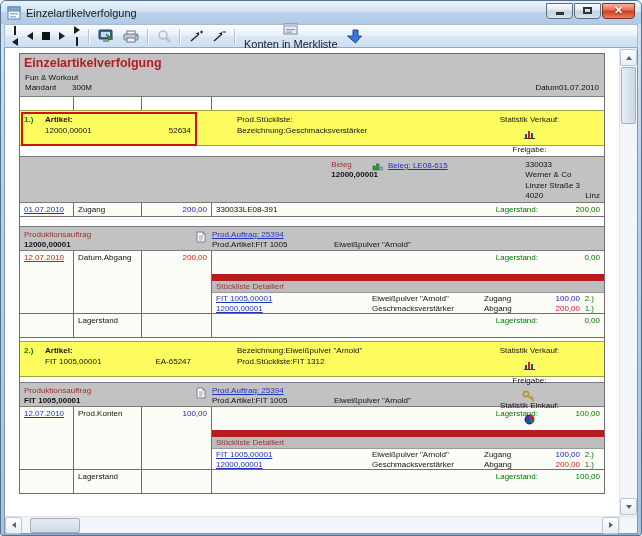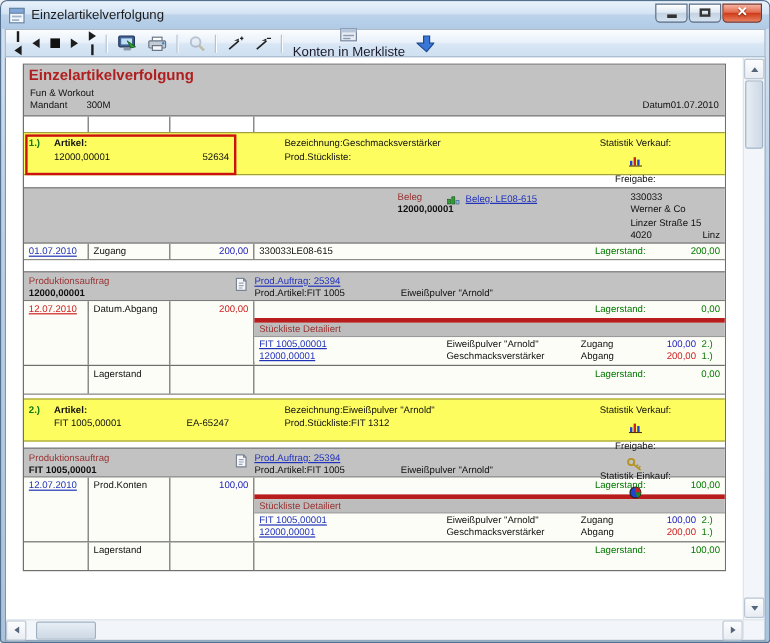--- a/index.html
+++ b/index.html
@@ -98,21 +98,21 @@
   .beleg .bnr{font-weight:bold;}
   .beleg .bm .cityline{display:flex;}
   .beleg .bm .plz{width:60px;}
   .beleg .blink{position:absolute;left:352px;top:4px;display:flex;align-items:center;gap:4px;}
   .pa{display:flex;padding:3px 4px;line-height:1.3;height:25px;box-sizing:border-box;}
   .pa .pl{width:172px;}
   .pa .picon{width:16px;padding-top:1px;}
   .pa .pline2{display:flex;}
   .pa .partikel{width:122px;}
   
-  .stkbox{margin-top:3px;border-top:4px solid #b91c1c;}
+  .stkbox{margin-top:12px;border-top:7px solid #b91c1c;}
   .stkhead{background:#bdbdbd;color:#993333;padding:1px 4px;border-bottom:1px solid #9a9a9a;}
   .stkrow{display:flex;padding:1px 4px 0 4px;background:#fcfdf6;}
   .stkrow .sc{width:156px;}
   .stkrow .sn{width:112px;}
   .stkrow .st{width:52px;}
   .stkrow .sa{width:44px;text-align:right;}
   .stkrow .sr{flex:1;text-align:right;color:#0a7a0a;padding-right:6px;}
   .icon{display:inline-block;line-height:0;}
 </style>
 </head>
@@ -254,22 +254,22 @@
             <div class="redbox"></div>
             <div class="ynum">1.)</div>
             <div class="yleft">
               <div style="font-weight:bold;">Artikel:</div>
               <div class="ycodes">
                 <span>12000,00001</span>
                 <span class="c2">52634</span>
               </div>
             </div>
             <div class="ymid">
+              <div>Prod.Stückliste:</div>
               <div>Bezeichnung:Geschmacksverstärker</div>
-              <div>Prod.Stückliste:</div>
             </div>
             <div class="yright">
               <div class="yr-line">
                 <span>Statistik Verkauf:</span>
                 <span class="icon"><svg width="11" height="10">
                       <rect x="1" y="5" width="2" height="4" fill="#2244cc"></rect>
                       <rect x="4" y="2" width="2" height="7" fill="#cc2222"></rect>
                       <rect x="7" y="4" width="2" height="5" fill="#2244cc"></rect>
                       <line x1="0" y1="9.5" x2="11" y2="9.5" stroke="#553311"></line>
                     </svg></span>
@@ -294,42 +294,42 @@
           <div class="gap" style="height:10px;"></div>
 
           <div class="band bt beleg">
             <div class="bl">
               <div class="redlbl">Beleg</div>
               <div class="bnr">12000,00001</div>
             </div>
             <div class="bm">
               <div>330033</div>
               <div>Werner &amp; Co</div>
-              <div>Linzer Straße 15</div>
+              <div>Linzer Straße 3</div>
               <div class="cityline">
                 <span class="plz">4020</span>
                 <span>Linz</span>
               </div>
             </div>
             <div class="blink">
               <span class="icon"><svg width="12" height="9">
                     <rect x="1" y="4" width="2.5" height="4" fill="#2f9e33" stroke="#145218" stroke-width="0.5"></rect>
                     <rect x="4.5" y="2" width="2.5" height="6" fill="#2f9e33" stroke="#145218" stroke-width="0.5"></rect>
                     <rect x="8" y="5" width="2.5" height="3" fill="#8fb9e0" stroke="#3a5a7a" stroke-width="0.5"></rect>
                   </svg></span>
               <a class="lnk">Beleg: LE08-615</a>
             </div>
           </div>
 
           <div class="trow bb">
             <div><a class="lnk">01.07.2010</a></div>
             <div>Zugang</div>
             <div class="amt c-blue">200,00</div>
             <div style="display:flex;">
-              <span>330033LE08-615</span>
+              <span>330033LE08-391</span>
               <span class="lagerline" style="flex:1;">
                 <span>Lagerstand:</span>
                 <span class="lv">200,00</span>
               </span>
             </div>
           </div>
 
           <div class="gap" style="height:9px;"></div>
 
           <div class="band bt pa">

